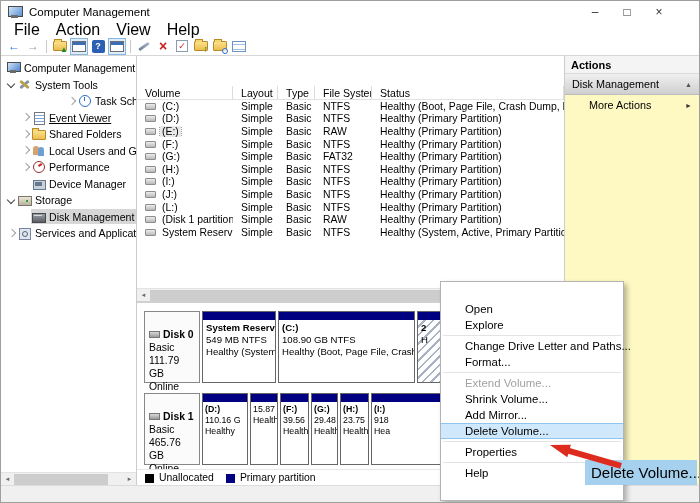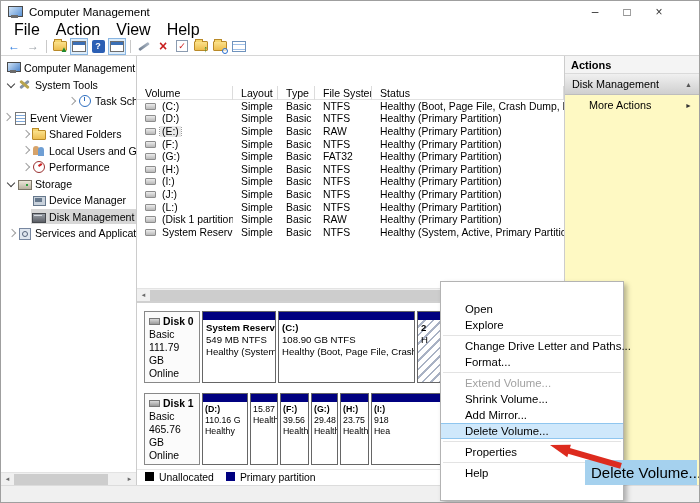--- a/index.html
+++ b/index.html
@@ -88,33 +88,33 @@
   .vt-header .vt-cell{border-right:1px solid #dcdcdc;height:14px;line-height:14px;}
   .vt-cell{padding-left:8px;white-space:nowrap;overflow:hidden;}
   .vt-row{height:12.6px;font-size:10.4px;}
   .vt-name{display:flex;align-items:center;gap:4px;}
   .vol-ico{width:11px;height:7px;background:linear-gradient(#ececec,#b9b9b9);border:1px solid #8d8d8d;border-radius:1px;flex:0 0 11px;}
   .vt-name .nm{padding:0 2px;}
   .vt-row.focused .nm{background:#e9e9e9;outline:1px dotted #9c9c9c;}
   
   .disk-area{flex:1;border-top:2px solid #d0d0d0;padding-top:8px;position:relative;overflow:hidden;}
   .disk-block{display:flex;margin:0 0 10px 7px;}
-  .disk-label{width:56px;height:72px;border:1px solid #888;background:#fbfbfb;padding:3px 4px;font-size:10.4px;line-height:13px;}
+  .disk-label{width:56px;height:72px;border:1px solid #888;background:#fbfbfb;padding:16px 4px;font-size:10.4px;line-height:13px;}
   .dl-name{display:flex;align-items:center;gap:3px;font-weight:bold;}
   .disk-ico{width:11px;height:7px;background:linear-gradient(#d9d9d9,#9a9a9a);border:1px solid #777;flex:0 0 11px;}
   .parts{display:flex;margin-left:2px;gap:2px;}
   .part{height:72px;border:1px solid #666;background:#fff;display:flex;flex-direction:column;overflow:hidden;}
   .part-bar{height:8px;background:#000080;flex:0 0 8px;}
   .part-body{flex:1;padding:2px 3px;font-size:9.6px;line-height:12px;white-space:nowrap;overflow:hidden;}
   .small .part-body{font-size:8.8px;line-height:11px;padding:2px 2px;}
   .part-body .l1{font-weight:bold;}
   .part.hatched .part-body{background:repeating-linear-gradient(135deg,#fff 0 4px,#a9b2c4 4px 6px);}
   
   .legend{height:16px;display:flex;align-items:center;gap:12px;padding-left:8px;font-size:10.4px;border-top:1px solid #e8e8e8;}
-  .leg-item{display:flex;align-items:flex-start;gap:5px;}
+  .leg-item{display:flex;align-items:flex-end;gap:5px;}
   .leg-swatch{width:9px;height:9px;display:inline-block;}
   
   .actions-panel{width:135px;border-left:1px solid #cccccc;background:#fef9c3;}
   .actions-header{height:18px;line-height:18px;padding-left:6px;font-weight:bold;background:#f4f4f4;border-bottom:1px solid #dadada;font-size:11px;}
   .actions-section{height:21px;display:flex;align-items:center;padding:0 7px;background:linear-gradient(#f0f0f0,#cfcfcf);border-bottom:1px solid #bdbdbd;font-size:10.8px;}
   .actions-section .arr{margin-left:auto;font-size:7px;color:#555;}
   .actions-more{height:20px;display:flex;align-items:center;padding:0 7px 0 24px;font-size:10.8px;}
   .actions-more .arr{margin-left:auto;font-size:7px;color:#333;}
   
   .context-menu{position:absolute;left:439px;top:280px;width:184px;background:#fff;border:1px solid #b3b3b3;box-shadow:3px 3px 5px rgba(0,0,0,.28);padding:19px 0;z-index:10;}
@@ -203,21 +203,21 @@
               <span class="tree-label">System Tools</span>
             </span>
           </div>
           <div class="tree-row" style="padding-left: 26px; margin-left: 39px;">
             <span class="chev chev-col"></span>
             <span class="row-body">
               <span class="ti ti-clock"></span>
               <span class="tree-label">Task Scheduler</span>
             </span>
           </div>
-          <div class="tree-row" style="">
+          <div class="tree-row" style="padding-left: 19px; text-decoration: underline;">
             <span class="chev chev-col"></span>
             <span class="row-body">
               <span class="ti ti-log"></span>
               <span class="tree-label">Event Viewer</span>
             </span>
           </div>
           <div class="tree-row" style="padding-left: 19px;">
             <span class="chev chev-col"></span>
             <span class="row-body">
               <span class="ti ti-folder"></span>
@@ -231,32 +231,32 @@
               <span class="tree-label">Local Users and Groups</span>
             </span>
           </div>
           <div class="tree-row" style="padding-left: 19px;">
             <span class="chev chev-col"></span>
             <span class="row-body">
               <span class="ti ti-perf"></span>
               <span class="tree-label">Performance</span>
             </span>
           </div>
+          <div class="tree-row" style="padding-left: 19px;">
+            <span class="chev chev-none"></span>
+            <span class="row-body">
+              <span class="ti ti-device"></span>
+              <span class="tree-label">Device Manager</span>
+            </span>
+          </div>
           <div class="tree-row" style="padding-left: 5px;">
             <span class="chev chev-exp"></span>
             <span class="row-body">
               <span class="ti ti-storage"></span>
               <span class="tree-label">Storage</span>
-            </span>
-          </div>
-          <div class="tree-row" style="padding-left: 19px;">
-            <span class="chev chev-none"></span>
-            <span class="row-body">
-              <span class="ti ti-device"></span>
-              <span class="tree-label">Device Manager</span>
             </span>
           </div>
           <div class="tree-row sel" style="padding-left: 19px;">
             <span class="chev chev-none"></span>
             <span class="row-body">
               <span class="ti ti-disk"></span>
               <span class="tree-label">Disk Management</span>
             </span>
           </div>
           <div class="tree-row" style="padding-left: 5px;">

